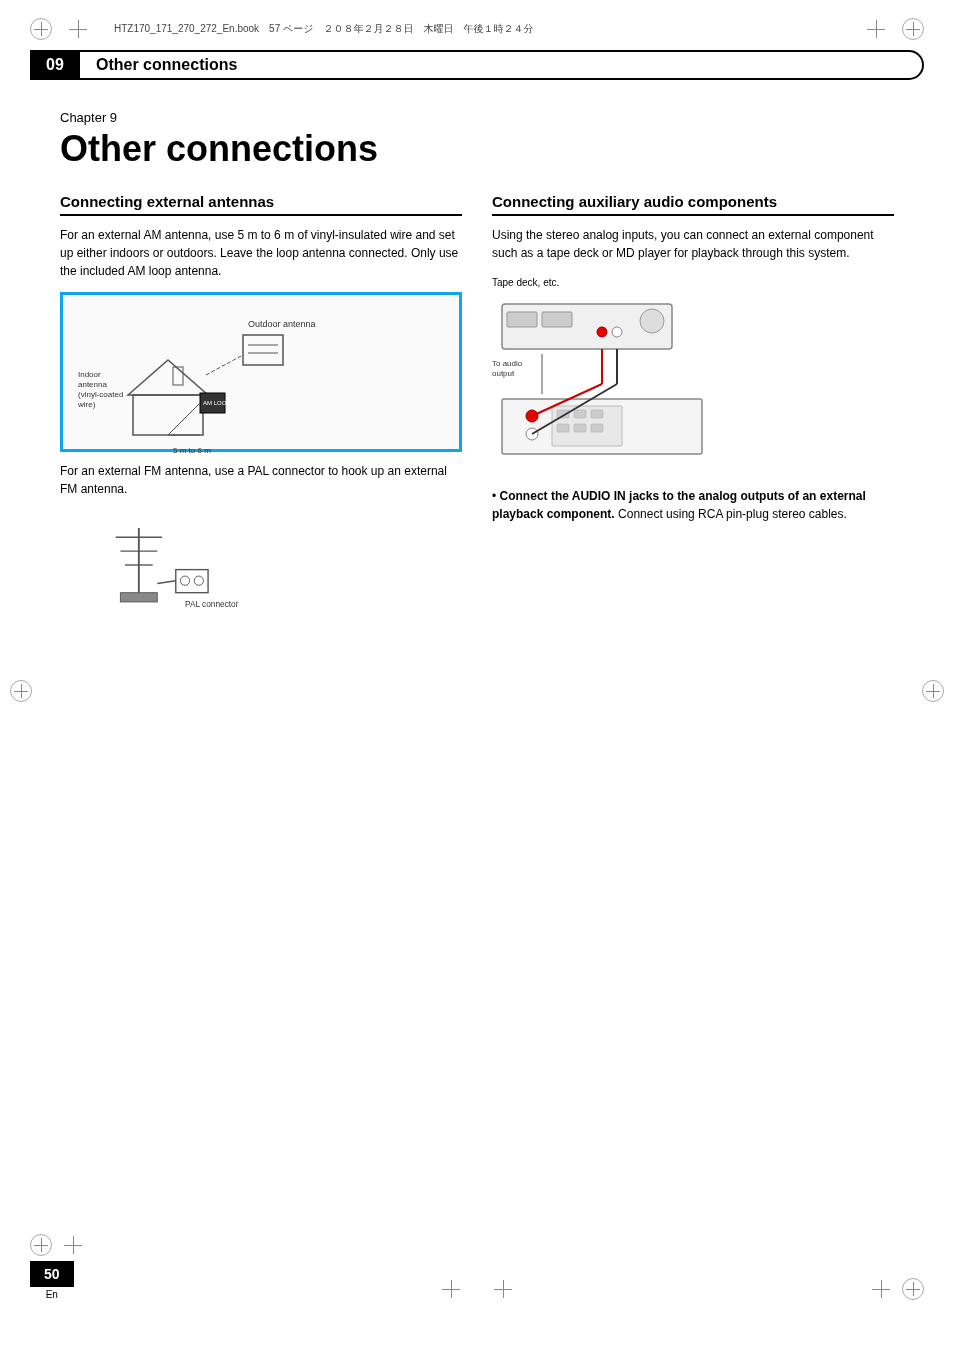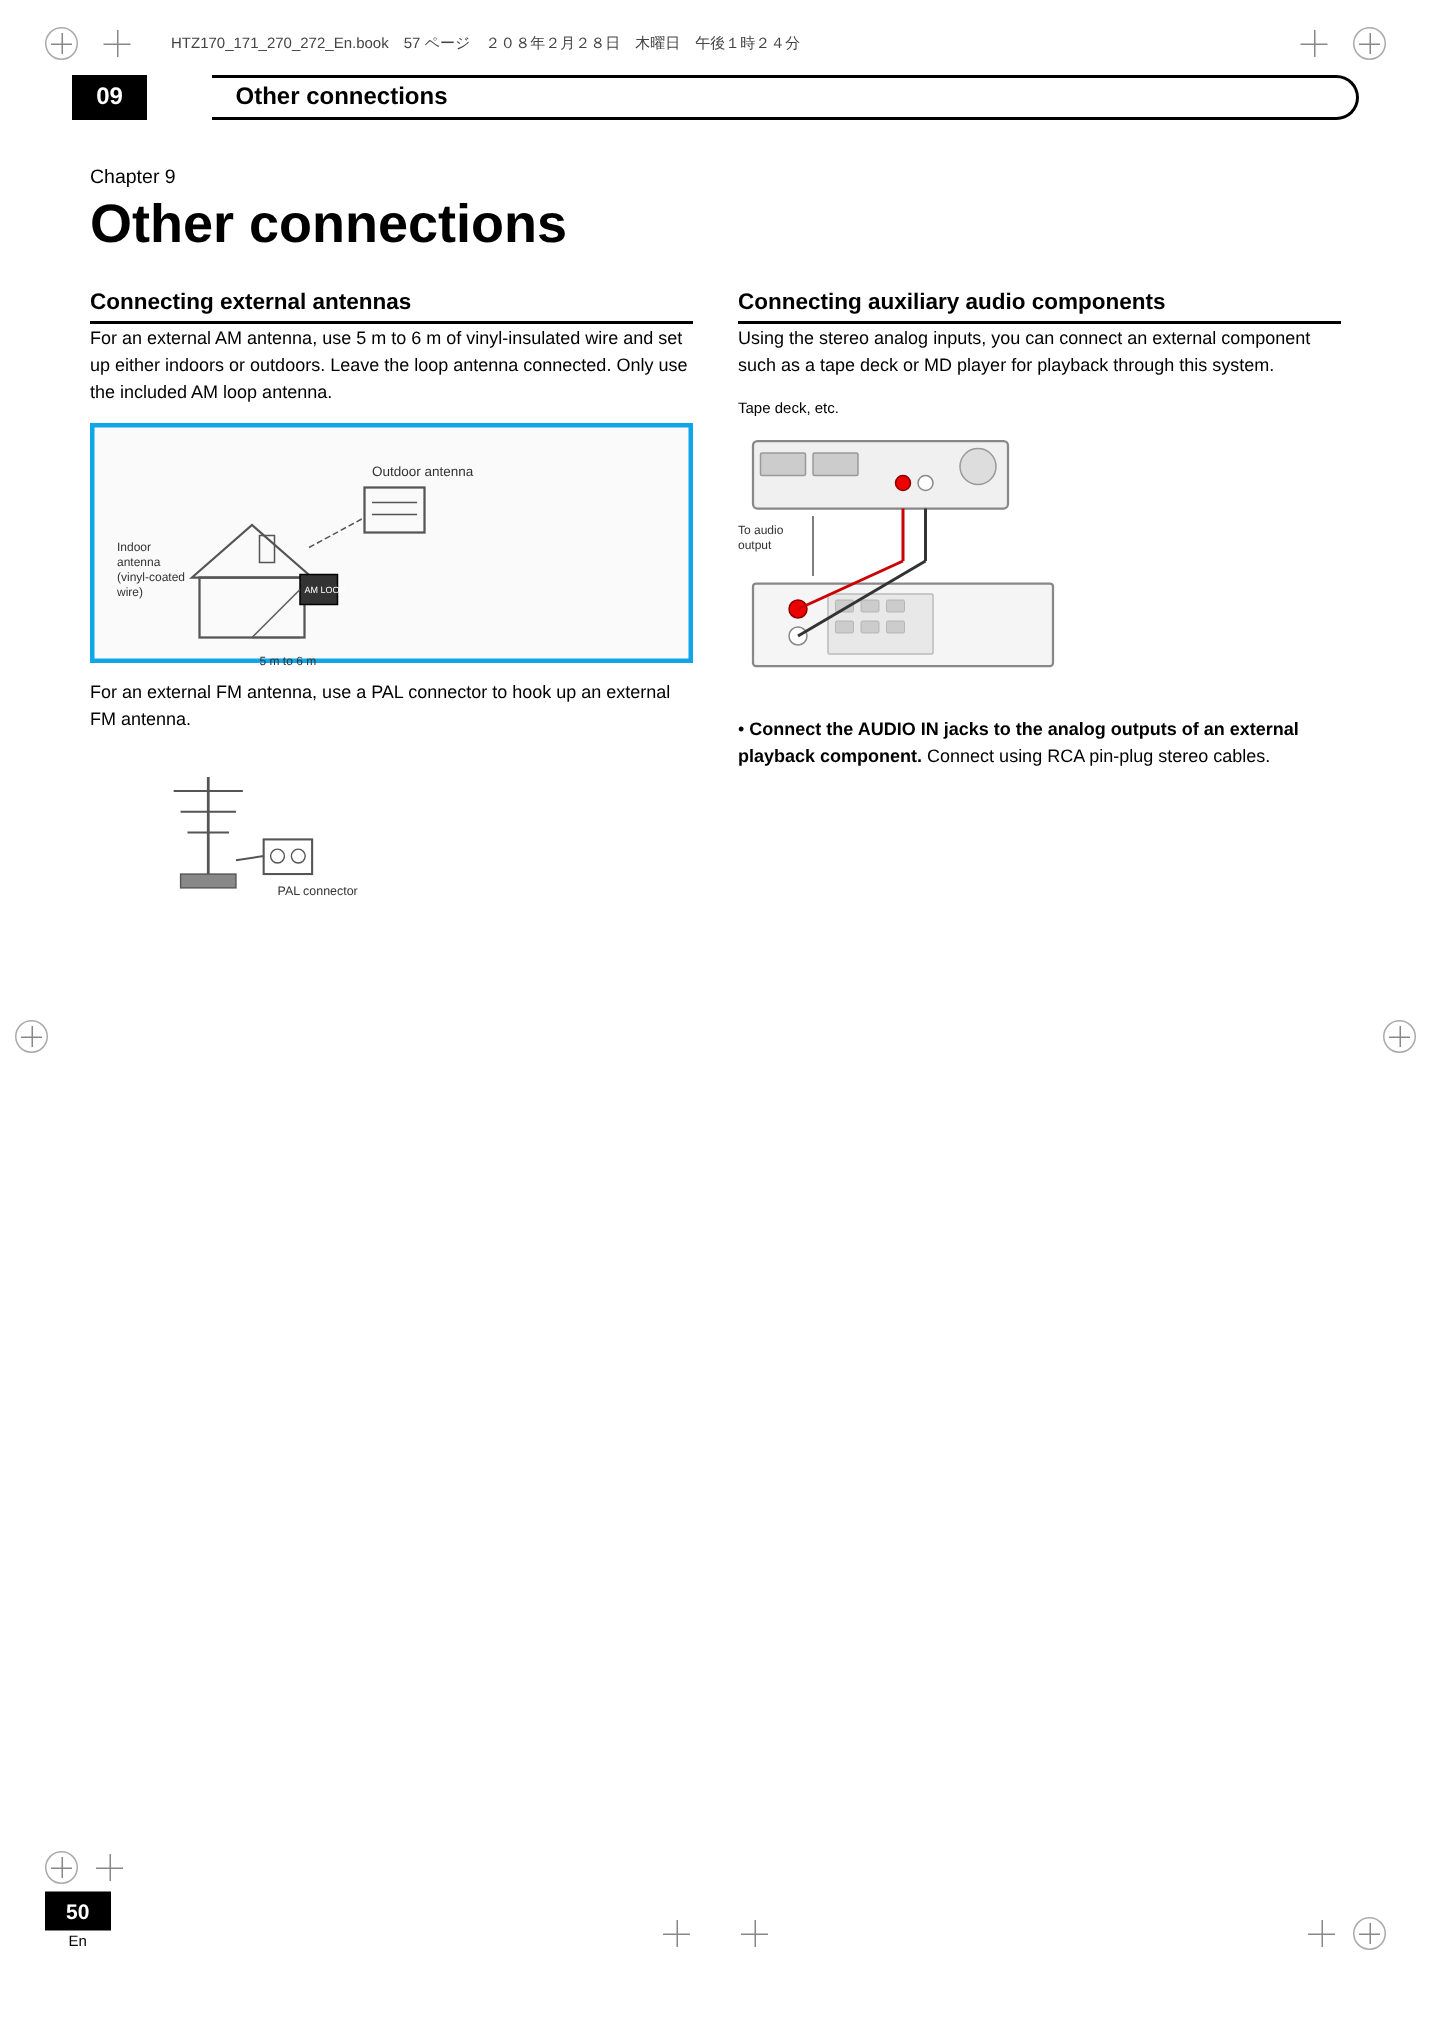--- a/index.html
+++ b/index.html
@@ -59,23 +59,22 @@
       color: #555;
       text-align: center;
       flex: 1;
       margin: 0 10px;
     }
 
     
     .chapter-bar {
       display: flex;
       align-items: stretch;
-      margin: 0 48px;
+      margin: 0 30px;
       margin-bottom: 0;
-      gap: 43px;
     }
     .chapter-num-box {
       background: #000;
       color: #fff;
       font-size: 16px;
       font-weight: bold;
       padding: 6px 14px;
       display: flex;
       align-items: center;
       justify-content: center;
@@ -126,20 +125,21 @@
     }
     .col-right {
       flex: 1;
     }
 
     .section-title {
       font-size: 15px;
       font-weight: bold;
       border-bottom: 2px solid #000;
       padding-bottom: 4px;
+      margin-bottom: 10px;
     }
     .section-body {
       font-size: 12px;
       line-height: 1.5;
       margin-bottom: 12px;
     }
 
     
     .antenna-diagram {
       border: 3px solid #0ea5e9;

